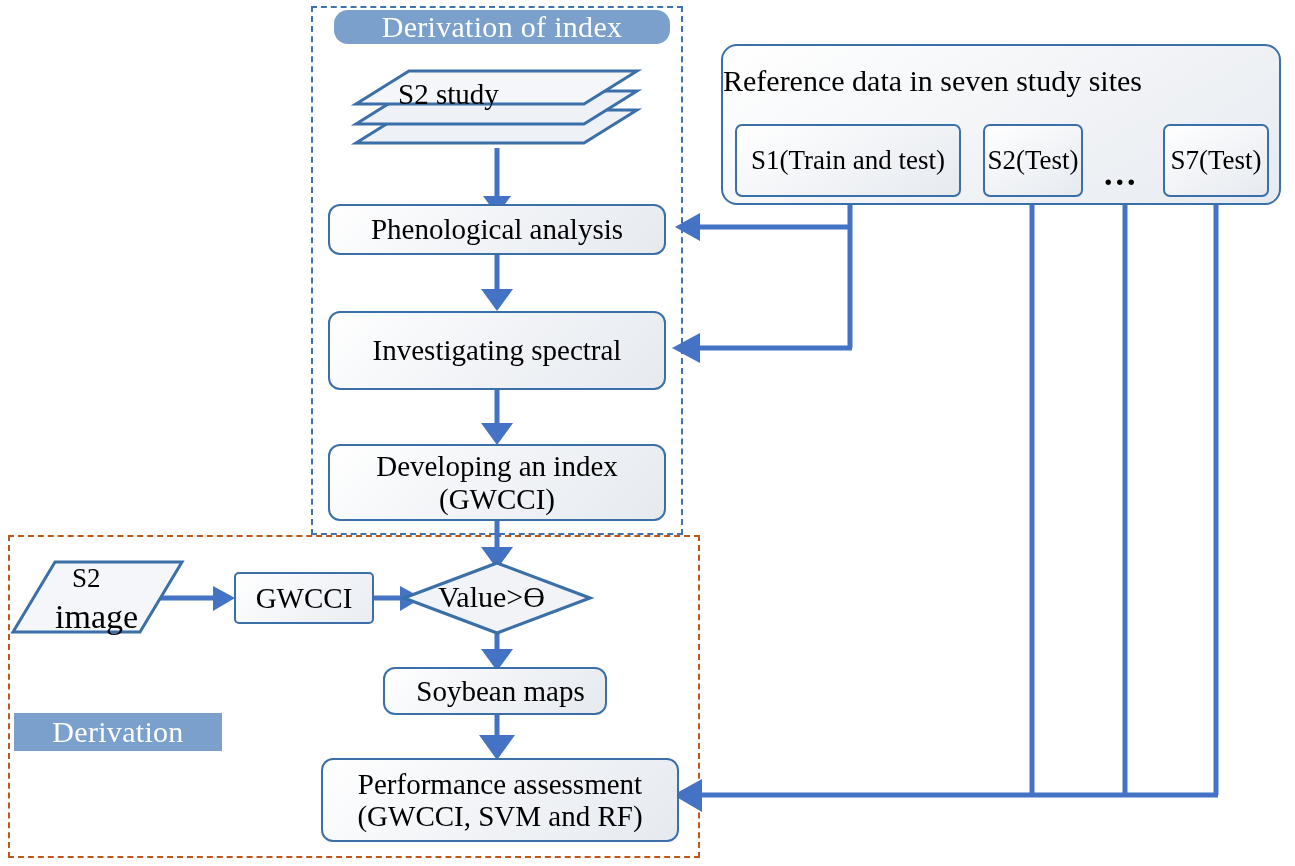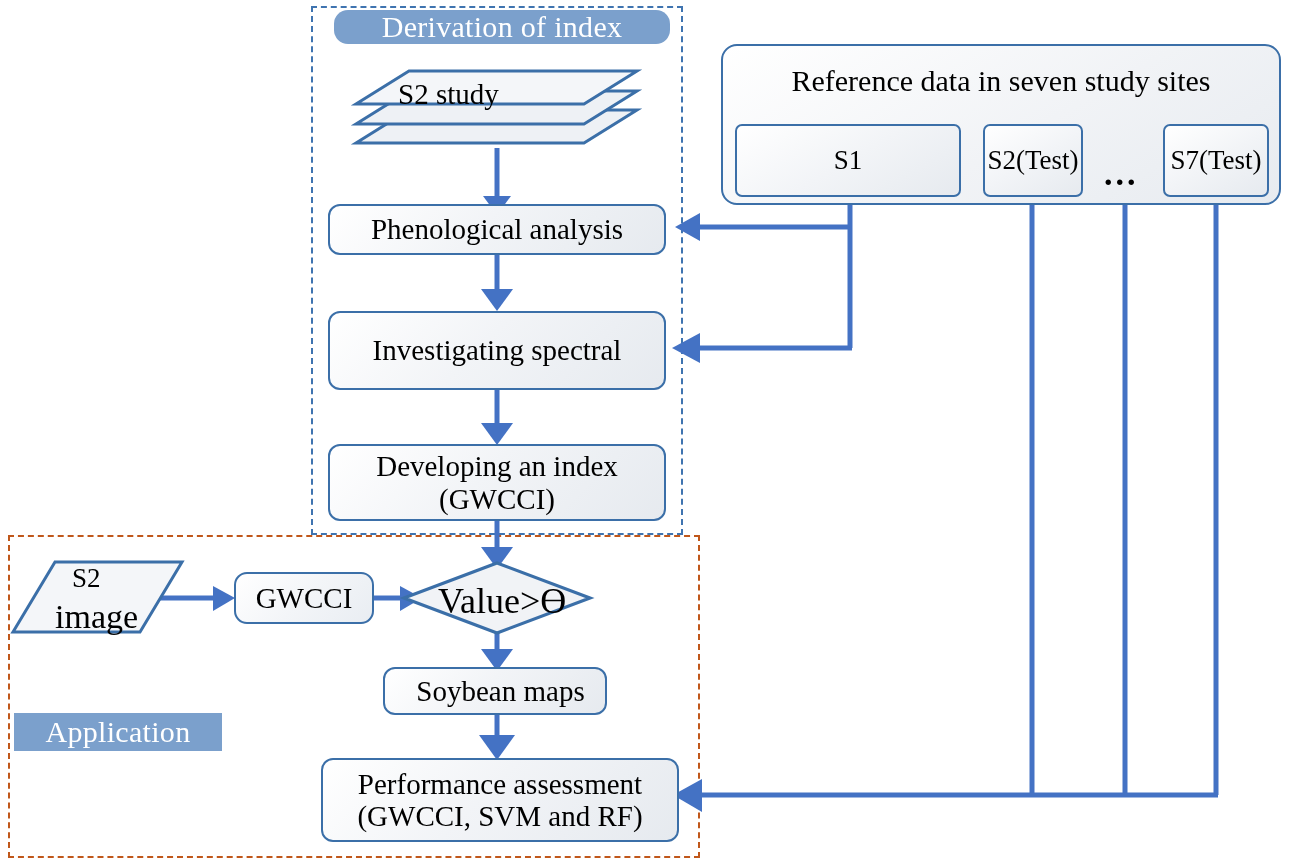--- a/index.html
+++ b/index.html
@@ -60,21 +60,20 @@
   .refbox {
     position: absolute;
     box-sizing: border-box;
     border: 2.4px solid #3B6FA8;
     border-radius: 16px;
     background: linear-gradient(150deg, #ffffff 0%, #f1f3f6 55%, #e7ebf0 100%);
   }
   .reftitle {
     position: absolute;
     width: 100%;
-    text-align: center;
     font-size: 30px;
     color: #000;
   }
   .sitebox {
     position: absolute;
     box-sizing: border-box;
     border: 2.2px solid #3B6FA8;
     border-radius: 7px;
     background: linear-gradient(150deg, #ffffff 0%, #f2f4f7 50%, #e6eaef 100%);
     display: flex;
@@ -171,21 +170,21 @@
     <polygon points="13,632 55,562 182,562 140,632" fill="#f4f6f9" stroke="#3B6FA8" stroke-width="3"></polygon>
 
     <polygon points="497,563 590,598 497,633 404,598" fill="#f1f3f6" stroke="#3B6FA8" stroke-width="3.2"></polygon>
   </svg>
 
   <div class="sect-label" style="left:334px; top:10px; width:336px; height:34px;border-radius:14px;">
     <span>Derivation of index</span>
   </div>
 
   <div class="sect-label" style="left:14px; top:713px; width:208px; height:38px;">
-    <span>Application</span>
+    <span>Derivation</span>
   </div>
 
   <div class="freetext" style="left:398px; top:78px;">S2 study</div>
 
   <div class="node rbox" style="left:328px; top:204px; width:338px; height:51px;">
     <span>Phenological analysis</span>
   </div>
 
   <div class="node rbox" style="left:328px; top:311px; width:338px; height:79px; flex-direction:column;">
     <span>Investigating spectral</span>
@@ -195,42 +194,43 @@
     <span>Developing an index</span>
     <span>(GWCCI)</span>
   </div>
 
   <div class="refbox" style="left:721px; top:44px; width:560px; height:161px;">
     <div class="reftitle" style="top:18px;">Reference data in seven study sites</div>
   </div>
 
   <div class="sitebox" style="left:735px; top:124px; width:226px; height:73px;">
     <span>S1</span>
+    <span>(Train and test)</span>
   </div>
 
   <div class="sitebox" style="left:983px; top:124px; width:100px; height:73px;">
     <span>S2</span>
     <span>(Test)</span>
   </div>
 
   <div class="ellipsis" style="left:1104px; top:155px;">...</div>
 
   <div class="sitebox" style="left:1163px; top:124px; width:106px; height:73px;">
     <span>S7</span>
     <span>(Test)</span>
   </div>
 
   <div class="freetext" style="left:72px; top:563px; font-size:27px;">S2</div>
   <div class="freetext" style="left:55px; top:598px; font-size:34px;">image</div>
 
-  <div class="node rbox-sharp" style="left:234px; top:572px; width:140px; height:52px;border-radius:13px;">
+  <div class="node rbox-sharp" style="left:234px; top:572px; width:140px; height:52px;">
     <span>GWCCI</span>
   </div>
 
-  <div class="freetext" style="left:438px; top:580px; font-size:36px;">Value&gt;ϴ</div>
+  <div class="freetext" style="left:438px; top:580px; font-size:30px;">Value&gt;ϴ</div>
 
   <div class="node rbox" style="left:383px; top:667px; width:224px; height:48px;padding-left:11px;">
     <span>Soybean maps</span>
   </div>
 
   <div class="node rbox" style="left:321px; top:758px; width:358px; height:84px; flex-direction:column;">
     <span>Performance assessment</span>
     <span>(GWCCI, SVM and RF)</span>
   </div>
 

